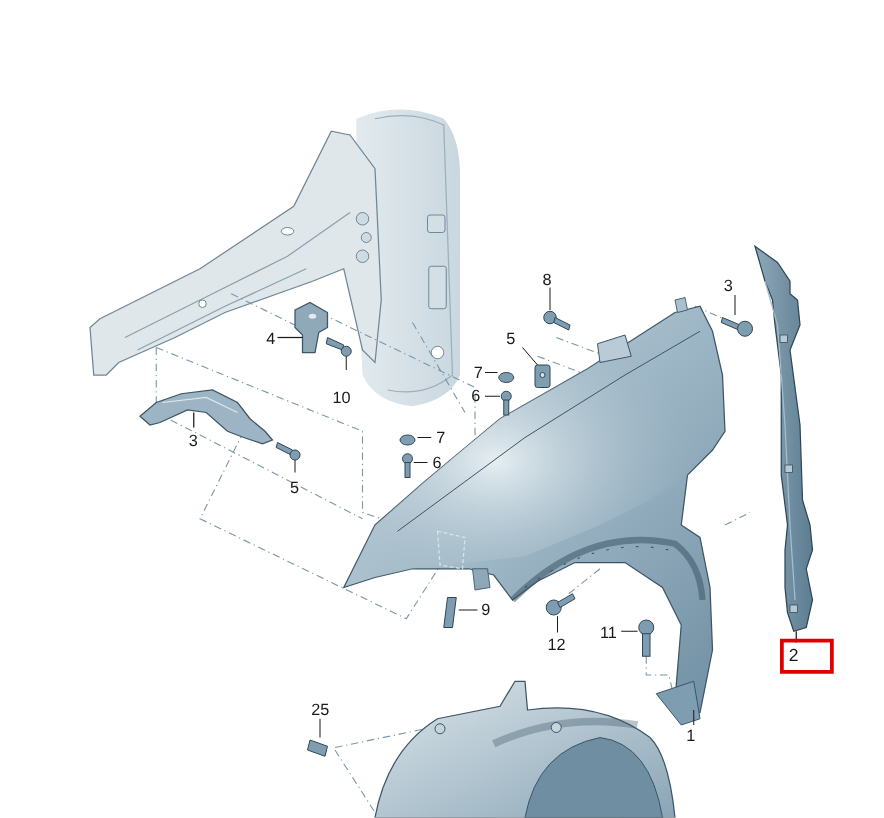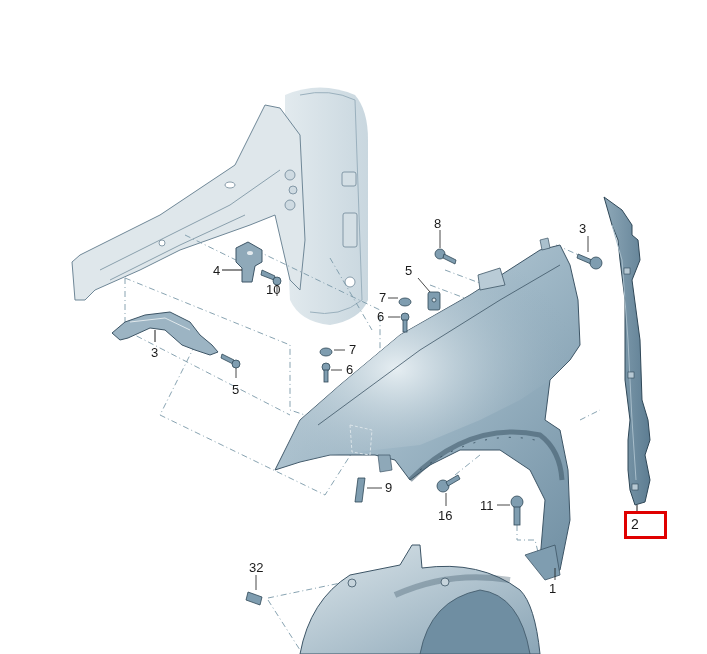--- a/index.html
+++ b/index.html
@@ -171,21 +171,21 @@
   <span class="callout" style="left:631px;top:517px;font-size:14px">2</span>
   <span class="callout" style="left:151px;top:346px">3</span>
   <span class="callout" style="left:213px;top:264px">4</span>
   <span class="callout" style="left:232px;top:383px">5</span>
   <span class="callout" style="left:377px;top:310px">6</span>
   <span class="callout" style="left:346px;top:363px">6</span>
   <span class="callout" style="left:379px;top:291px">7</span>
   <span class="callout" style="left:349px;top:343px">7</span>
   <span class="callout" style="left:434px;top:217px">8</span>
   <span class="callout" style="left:385px;top:481px">9</span>
-  <span class="callout" style="left:266px;top:283px">10</span>
+  <span class="callout" style="left:266px;top:311px">10</span>
   <span class="callout" style="left:405px;top:264px">5</span>
   <span class="callout" style="left:480px;top:499px">11</span>
   <span class="callout" style="left:579px;top:222px">3</span>
-  <span class="callout" style="left:438px;top:509px">16</span>
-  <span class="callout" style="left:249px;top:561px">32</span>
+  <span class="callout" style="left:438px;top:509px">12</span>
+  <span class="callout" style="left:249px;top:561px">25</span>
 </div>
 
 <div class="highlight-box" style="left:624px;top:511px;width:43px;height:28px"></div>
 
 </body></html>

